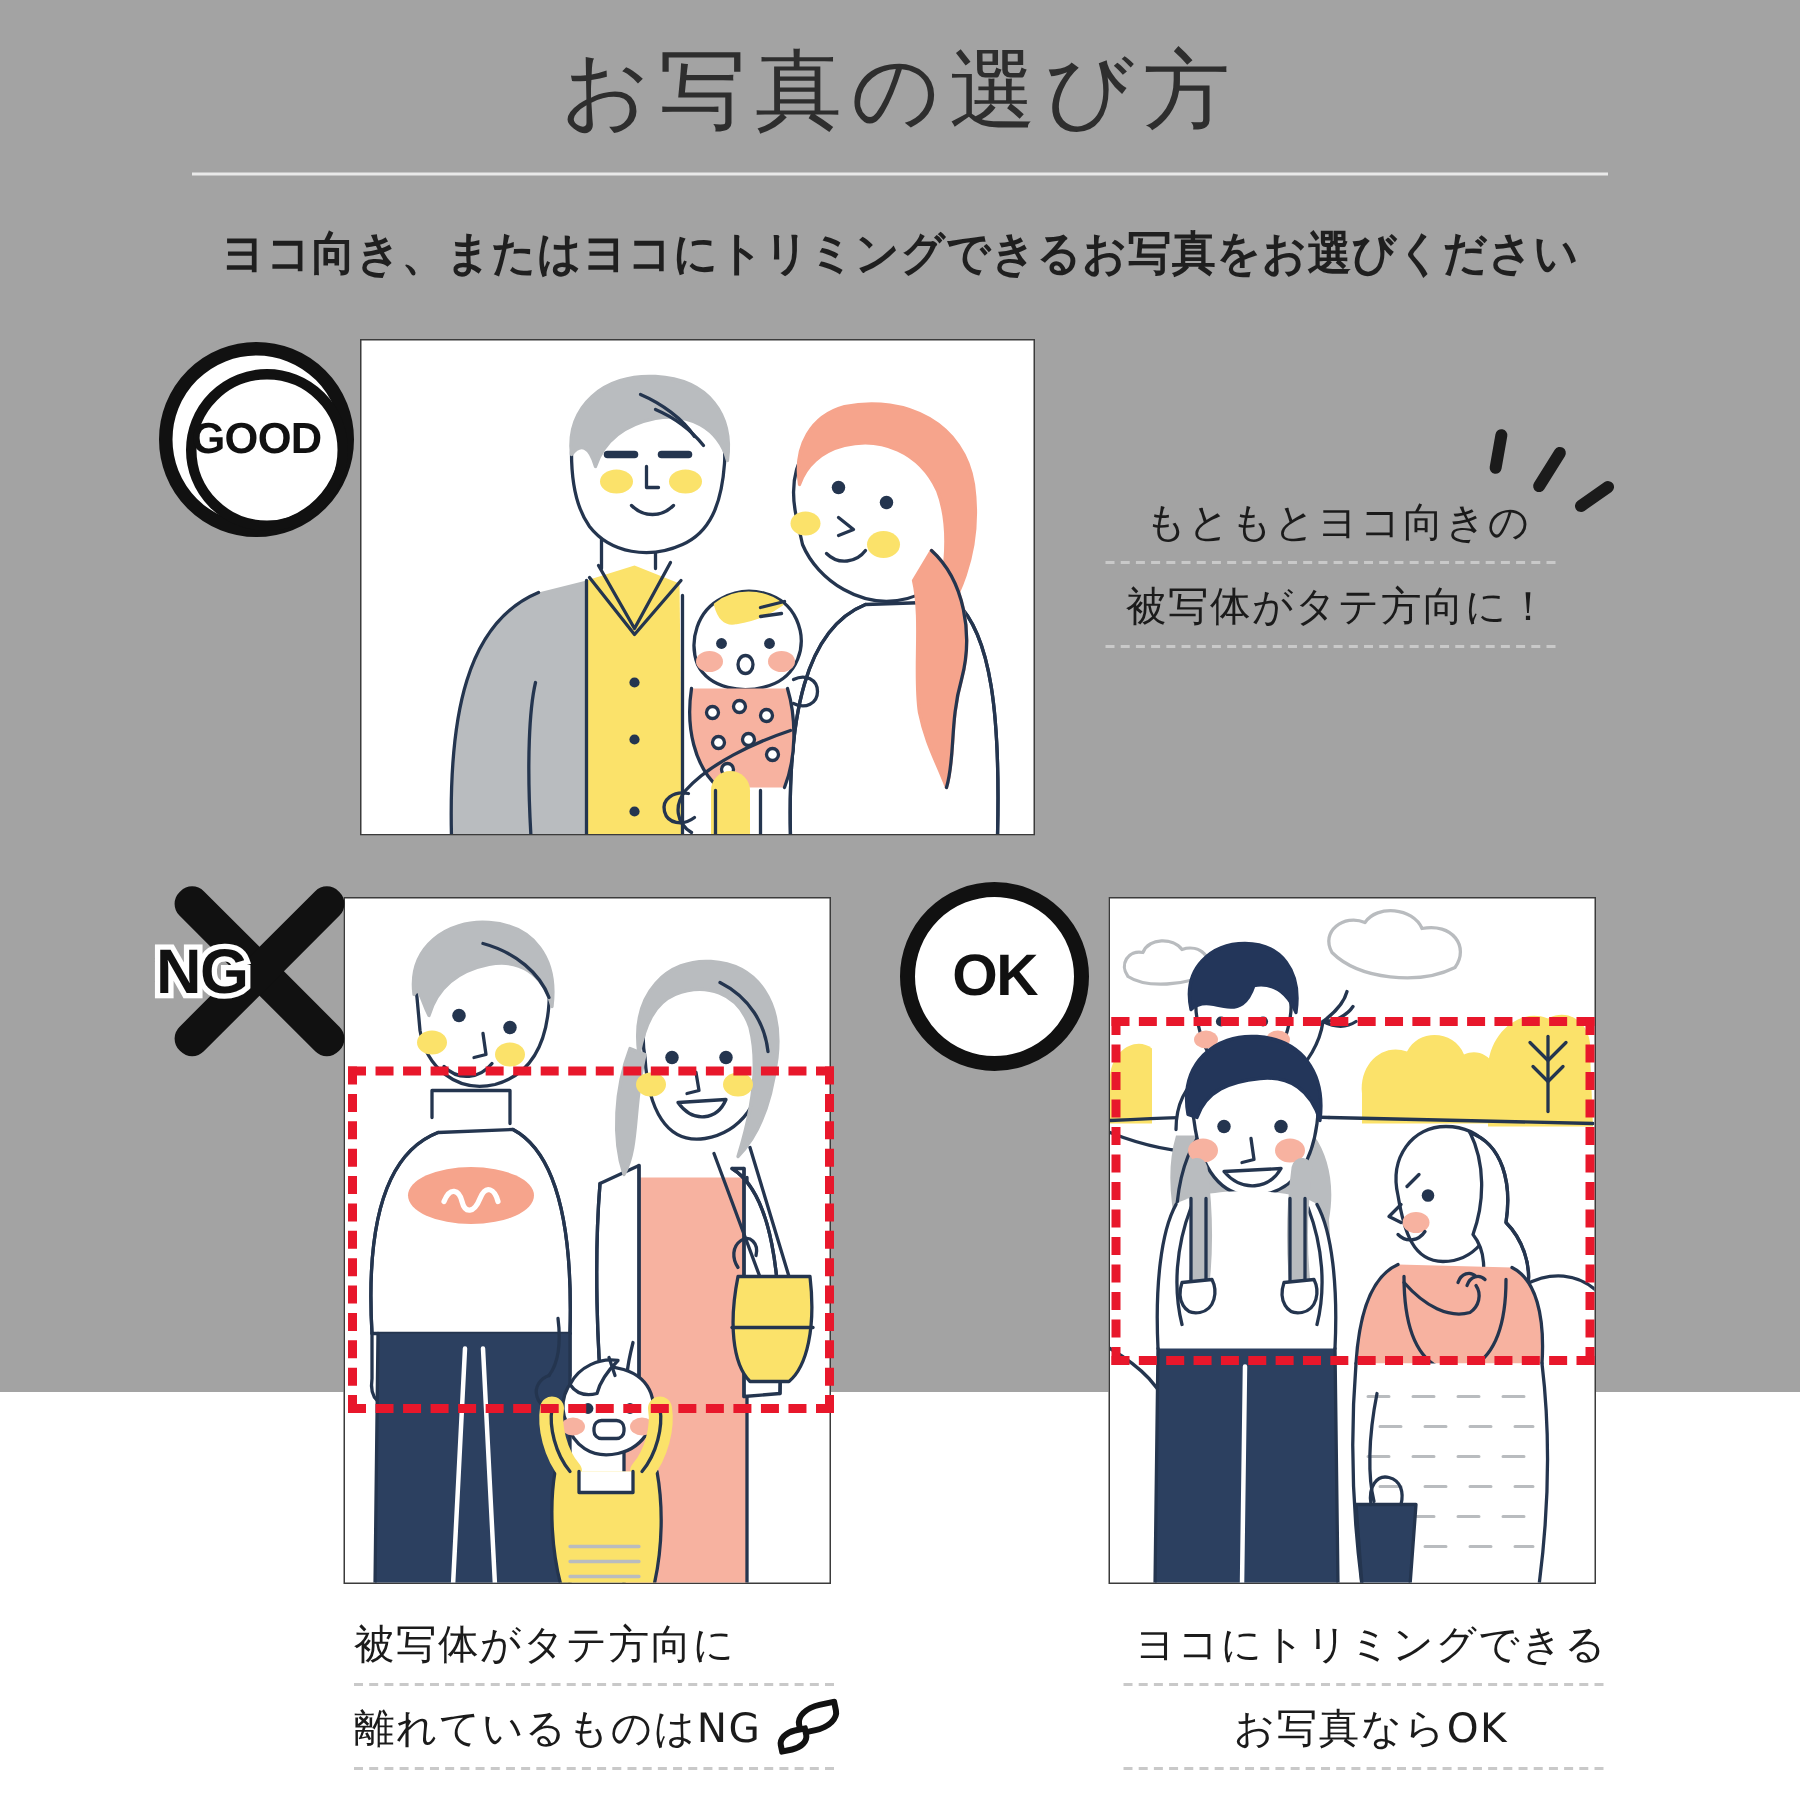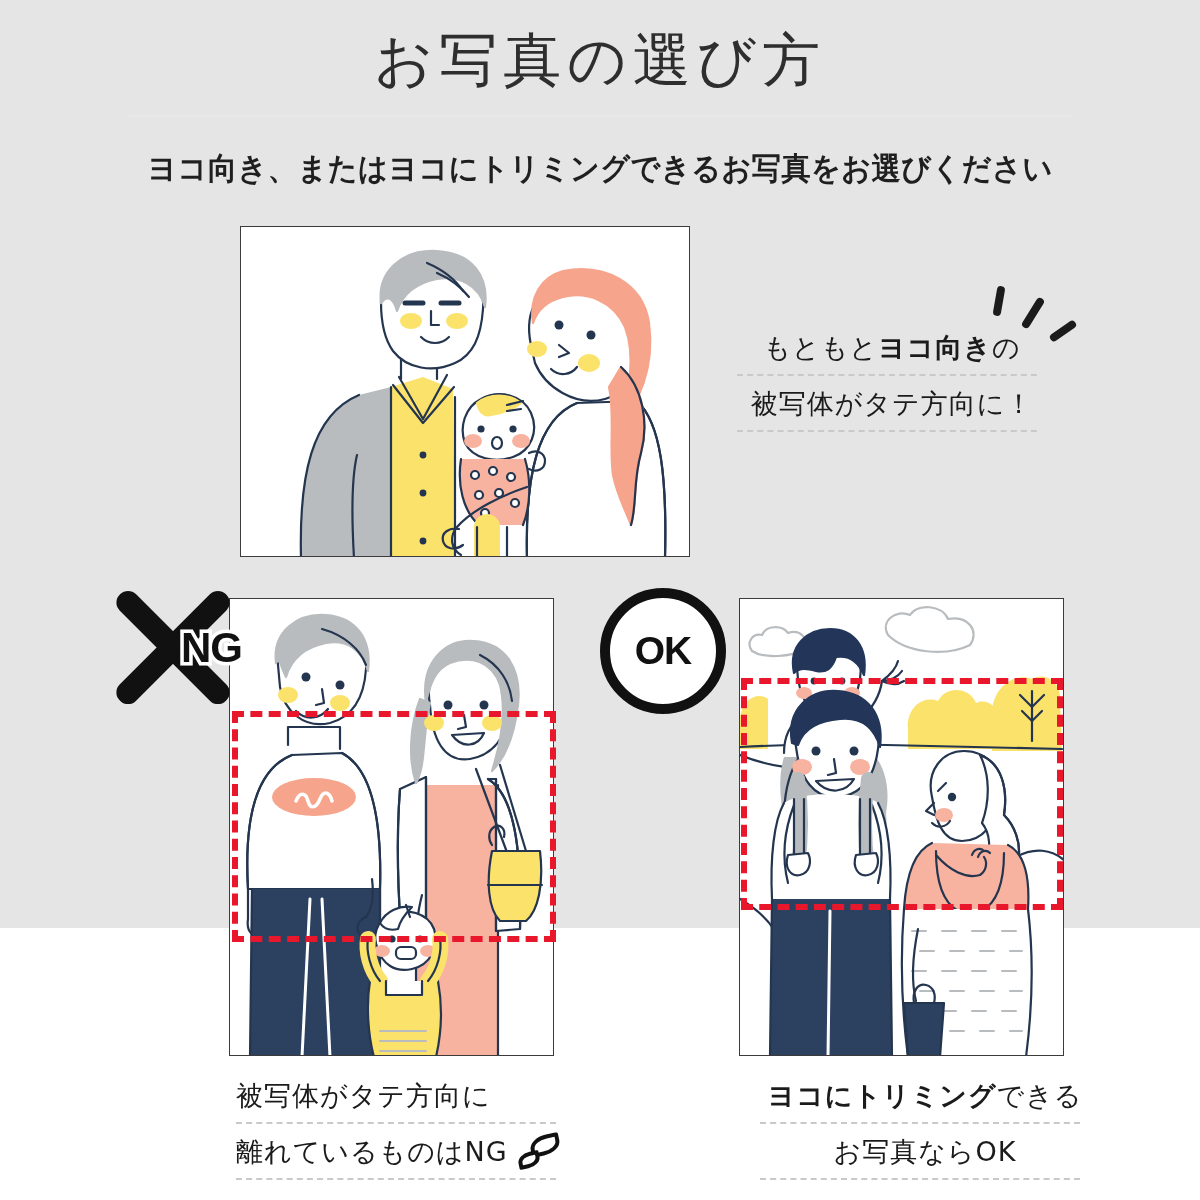--- a/index.html
+++ b/index.html
@@ -2,21 +2,21 @@
 <html><head>
 <meta charset="utf-8">
 <style>
   * { box-sizing: border-box; margin: 0; padding: 0; }
   html, body {
     width: 1200px; height: 1200px;
     background: #ffffff;
     font-family: "Liberation Sans", "DejaVu Sans", sans-serif;
     overflow: hidden;
   }
-  .page { position: relative; width: 1200px; height: 928px; background:#e5e5e5; }
+  .page { position: relative; width: 1200px; height: 928px; background:#a3a3a3; }
 
   
   .title {
     position: absolute; left: 0; top: 22px; width: 1200px;
     text-align: center;
     font-size: 58px; letter-spacing: 6px;
     font-weight: 300; color: #2e2e2e;
     font-family: "DejaVu Sans", sans-serif;
   }
   .title-rule {
@@ -56,21 +56,21 @@
   }
   .badge-ng .bar {
     position: absolute; left: 50%; top: 50%;
     width: 150px; height: 23px; background: #111;
     border-radius: 11px; margin-left: -75px; margin-top: -11.5px;
   }
   .badge-ng .bar.a { transform: rotate(45deg); }
   .badge-ng .bar.b { transform: rotate(-45deg); }
   .badge-ng span {
     position: absolute; left: 0; top: 50%; width: 138px;
-    margin-top: -23px; text-align: right;
+    margin-top: -23px; text-align: left;
     font-size: 42px; font-weight: 700; color: #111;
     -webkit-text-stroke: 7px #fff; paint-order: stroke fill;
     letter-spacing: -1px;
   }
 
   .badge-ok {
     position: absolute; left: 600px; top: 588px;
     width: 126px; height: 126px; border-radius: 50%;
     border: 10px solid #111; background: #fff;
     display: flex; align-items: center; justify-content: center;
@@ -99,37 +99,37 @@
     position: relative; height: 56px;
     display: flex; align-items: center;
     font-size: 27px; font-weight: 500; letter-spacing: 1px; color: #1b1b1b;
     font-family: "DejaVu Sans", sans-serif;
     justify-content: center;
   }
   .callout .line::after {
     content:""; position:absolute; left:0; bottom:0; width:300px; height:0;
     border-bottom: 2px dashed #c9c9c9;
   }
-  .hl { position: relative; display: inline-block; font-weight: bold; }
+  .hl { position: relative; display: inline-block; }
   .hl::before {
     content:""; position:absolute; left:-2px; right:-2px; bottom:1px; height:13px;
     background:#fff23d; z-index:-1;
   }
   .sparkles { position:absolute; left: 240px; top: -38px; width: 110px; height: 70px; }
   .sparkles i {
     position: absolute; display:block; background:#1b1b1b; border-radius: 4px;
   }
   .sp1 { width: 8px; height: 30px; left: 18px; top: 4px; transform: rotate(10deg); }
   .sp2 { width: 8px; height: 34px; left: 52px; top: 14px; transform: rotate(32deg); }
   .sp3 { width: 8px; height: 30px; left: 82px; top: 34px; transform: rotate(55deg); }
 
   
   .caption { position: absolute; width: 330px; }
   #caption-ng { left: 236px; top: 1068px; }
-  #caption-ok { left: 749px; top: 1068px; margin-left: 11px; }
+  #caption-ok { left: 749px; top: 1068px; }
   .caption .line {
     position: relative; height: 56px;
     display: flex; align-items: center;
     font-size: 27px; font-weight: 500; letter-spacing: 1px; color: #1b1b1b;
     font-family: "DejaVu Sans", sans-serif;
     white-space: nowrap;
   }
   #caption-ok .line { justify-content: center; }
   .caption .line::after {
     content:""; position:absolute; left:0; bottom:0; width:320px; height:0;
@@ -217,20 +217,23 @@
         <path d="M236 300 L236 331 M266 300 L266 331"></path>
 
         <path d="M286 260 C262 268 232 282 216 300 C208 310 210 322 220 328"></path>
         <path d="M218 302 C208 300 200 306 202 314 C204 322 214 324 222 318"></path>
 
         <path d="M288 226 C296 222 304 226 304 234 C304 242 296 246 288 242"></path>
       </g>
     </svg>
   </div>
 
+  <div class="badge-good">
+    <span>GOOD</span>
+  </div>
 
   <div class="callout">
     <div class="sparkles">
       <i class="sp1"></i>
         <i class="sp2"></i>
         <i class="sp3"></i>
     </div>
     <div class="line">
       <span>もともと</span>
         <span class="hl">ヨコ向き</span>

